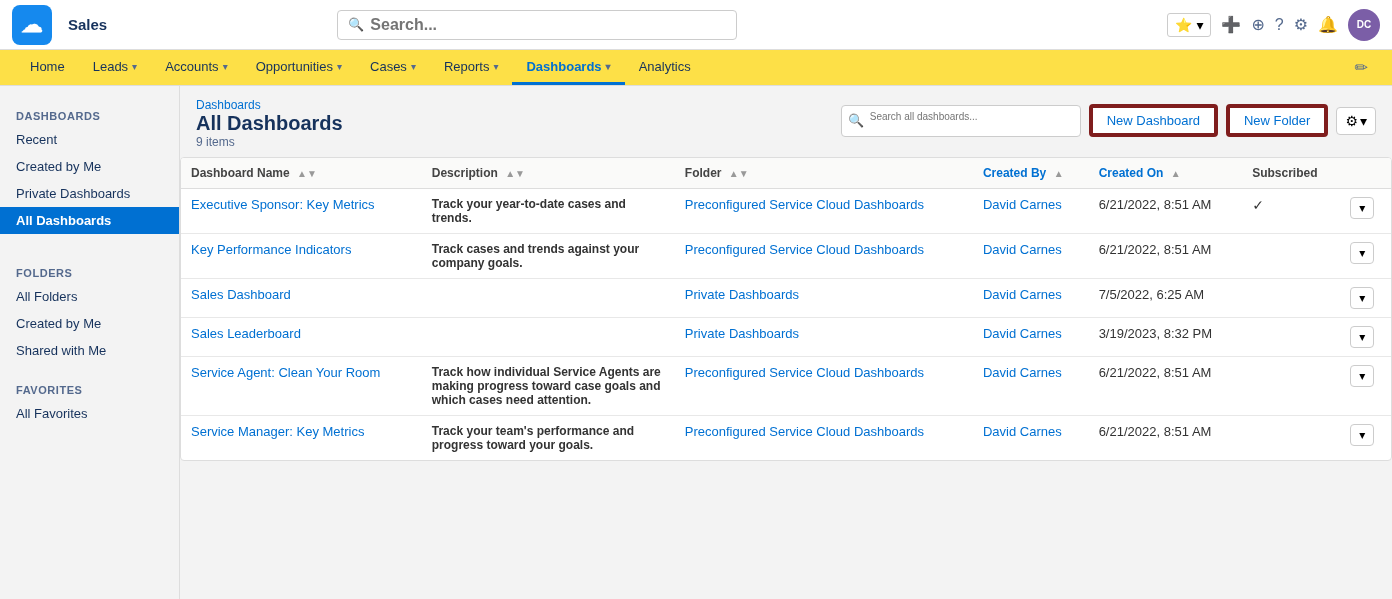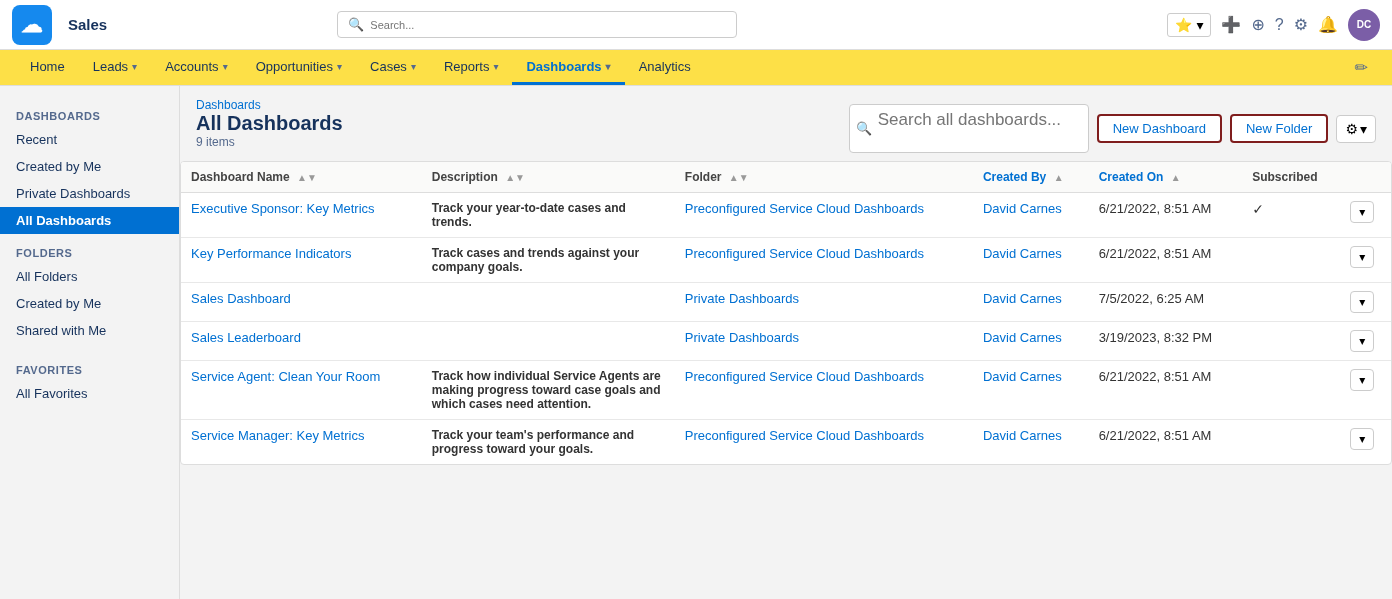--- a/index.html
+++ b/index.html
@@ -27,21 +27,21 @@
       font-size: 15px; font-weight: bold; color: #16325c;
       margin-left: 6px; margin-right: 10px;
     }
     .search-bar {
       flex: 1; max-width: 400px; margin: 0 auto;
       display: flex; align-items: center;
       border: 1px solid #ccc; border-radius: 4px;
       padding: 5px 10px; background: #fff;
     }
     .search-bar input {
-      border: none; outline: none; font-size: 11px; flex: 1; color: #555;
+      border: none; outline: none; font-size: 16px; flex: 1; color: #555; font-weight: bold;
     }
     .top-bar-icons {
       display: flex; align-items: center; gap: 10px; margin-left: auto;
     }
     .top-icon { font-size: 16px; color: #54698d; cursor: pointer; }
     .avatar {
       width: 32px; height: 32px; border-radius: 50%;
       background: #7b5ea7; display: flex; align-items: center; justify-content: center;
       color: white; font-size: 10px; font-weight: bold;
     }
@@ -121,31 +121,31 @@
       display: flex; align-items: flex-start; justify-content: space-between;
     }
     .breadcrumb { font-size: 12px; color: #0070d2; cursor: pointer; }
     .page-title { font-size: 20px; font-weight: 700; color: #16325c; }
     .item-count { font-size: 12px; color: #54698d; }
     .header-actions {
       display: flex; align-items: center; gap: 8px; margin-top: 6px;
     }
     .search-input-header {
       border: 1px solid #ccc; border-radius: 4px;
-      padding: 5px 10px 22px 28px; font-size: 17px;
+      padding: 5px 10px 14px 28px; font-size: 10px;
       width: 240px; color: #737373; background: #fff;
     }
     .search-wrapper {
       position: relative; display: flex; align-items: center;
     }
     .search-wrapper .search-icon-small {
       position: absolute; left: 8px; font-size: 13px; color: #54698d;
     }
     .btn-primary {
-      background: #fff; border: 2px solid #7f1d1d; color: #0070d2;
+      background: #fff; border: 4px solid #7f1d1d; color: #0070d2;
       border-radius: 4px; padding: 5px 14px; font-size: 13px; cursor: pointer;
       font-weight: 500;
     }
     .gear-btn {
       background: #fff; border: 1px solid #ccc;
       border-radius: 4px; padding: 5px 8px; font-size: 14px; cursor: pointer;
       display: flex; align-items: center; gap: 2px;
     }
 
     
@@ -244,21 +244,21 @@
 
 <div class="page-content">
 
   <div class="sidebar">
     <div class="sidebar-section-header">DASHBOARDS</div>
     <div class="sidebar-item">Recent</div>
     <div class="sidebar-item">Created by Me</div>
     <div class="sidebar-item">Private Dashboards</div>
     <div class="sidebar-item active">All Dashboards</div>
 
-    <div class="sidebar-section-header" style="margin-top:5px;">FOLDERS</div>
+    <div class="sidebar-section-header" style="margin-top:25px;">FOLDERS</div>
     <div class="sidebar-item">All Folders</div>
     <div class="sidebar-item">Created by Me</div>
     <div class="sidebar-item">Shared with Me</div>
 
     <div class="sidebar-section-header" style="margin-top:12px;">FAVORITES</div>
     <div class="sidebar-item">All Favorites</div>
   </div>
 
   <div class="main-area">
 

